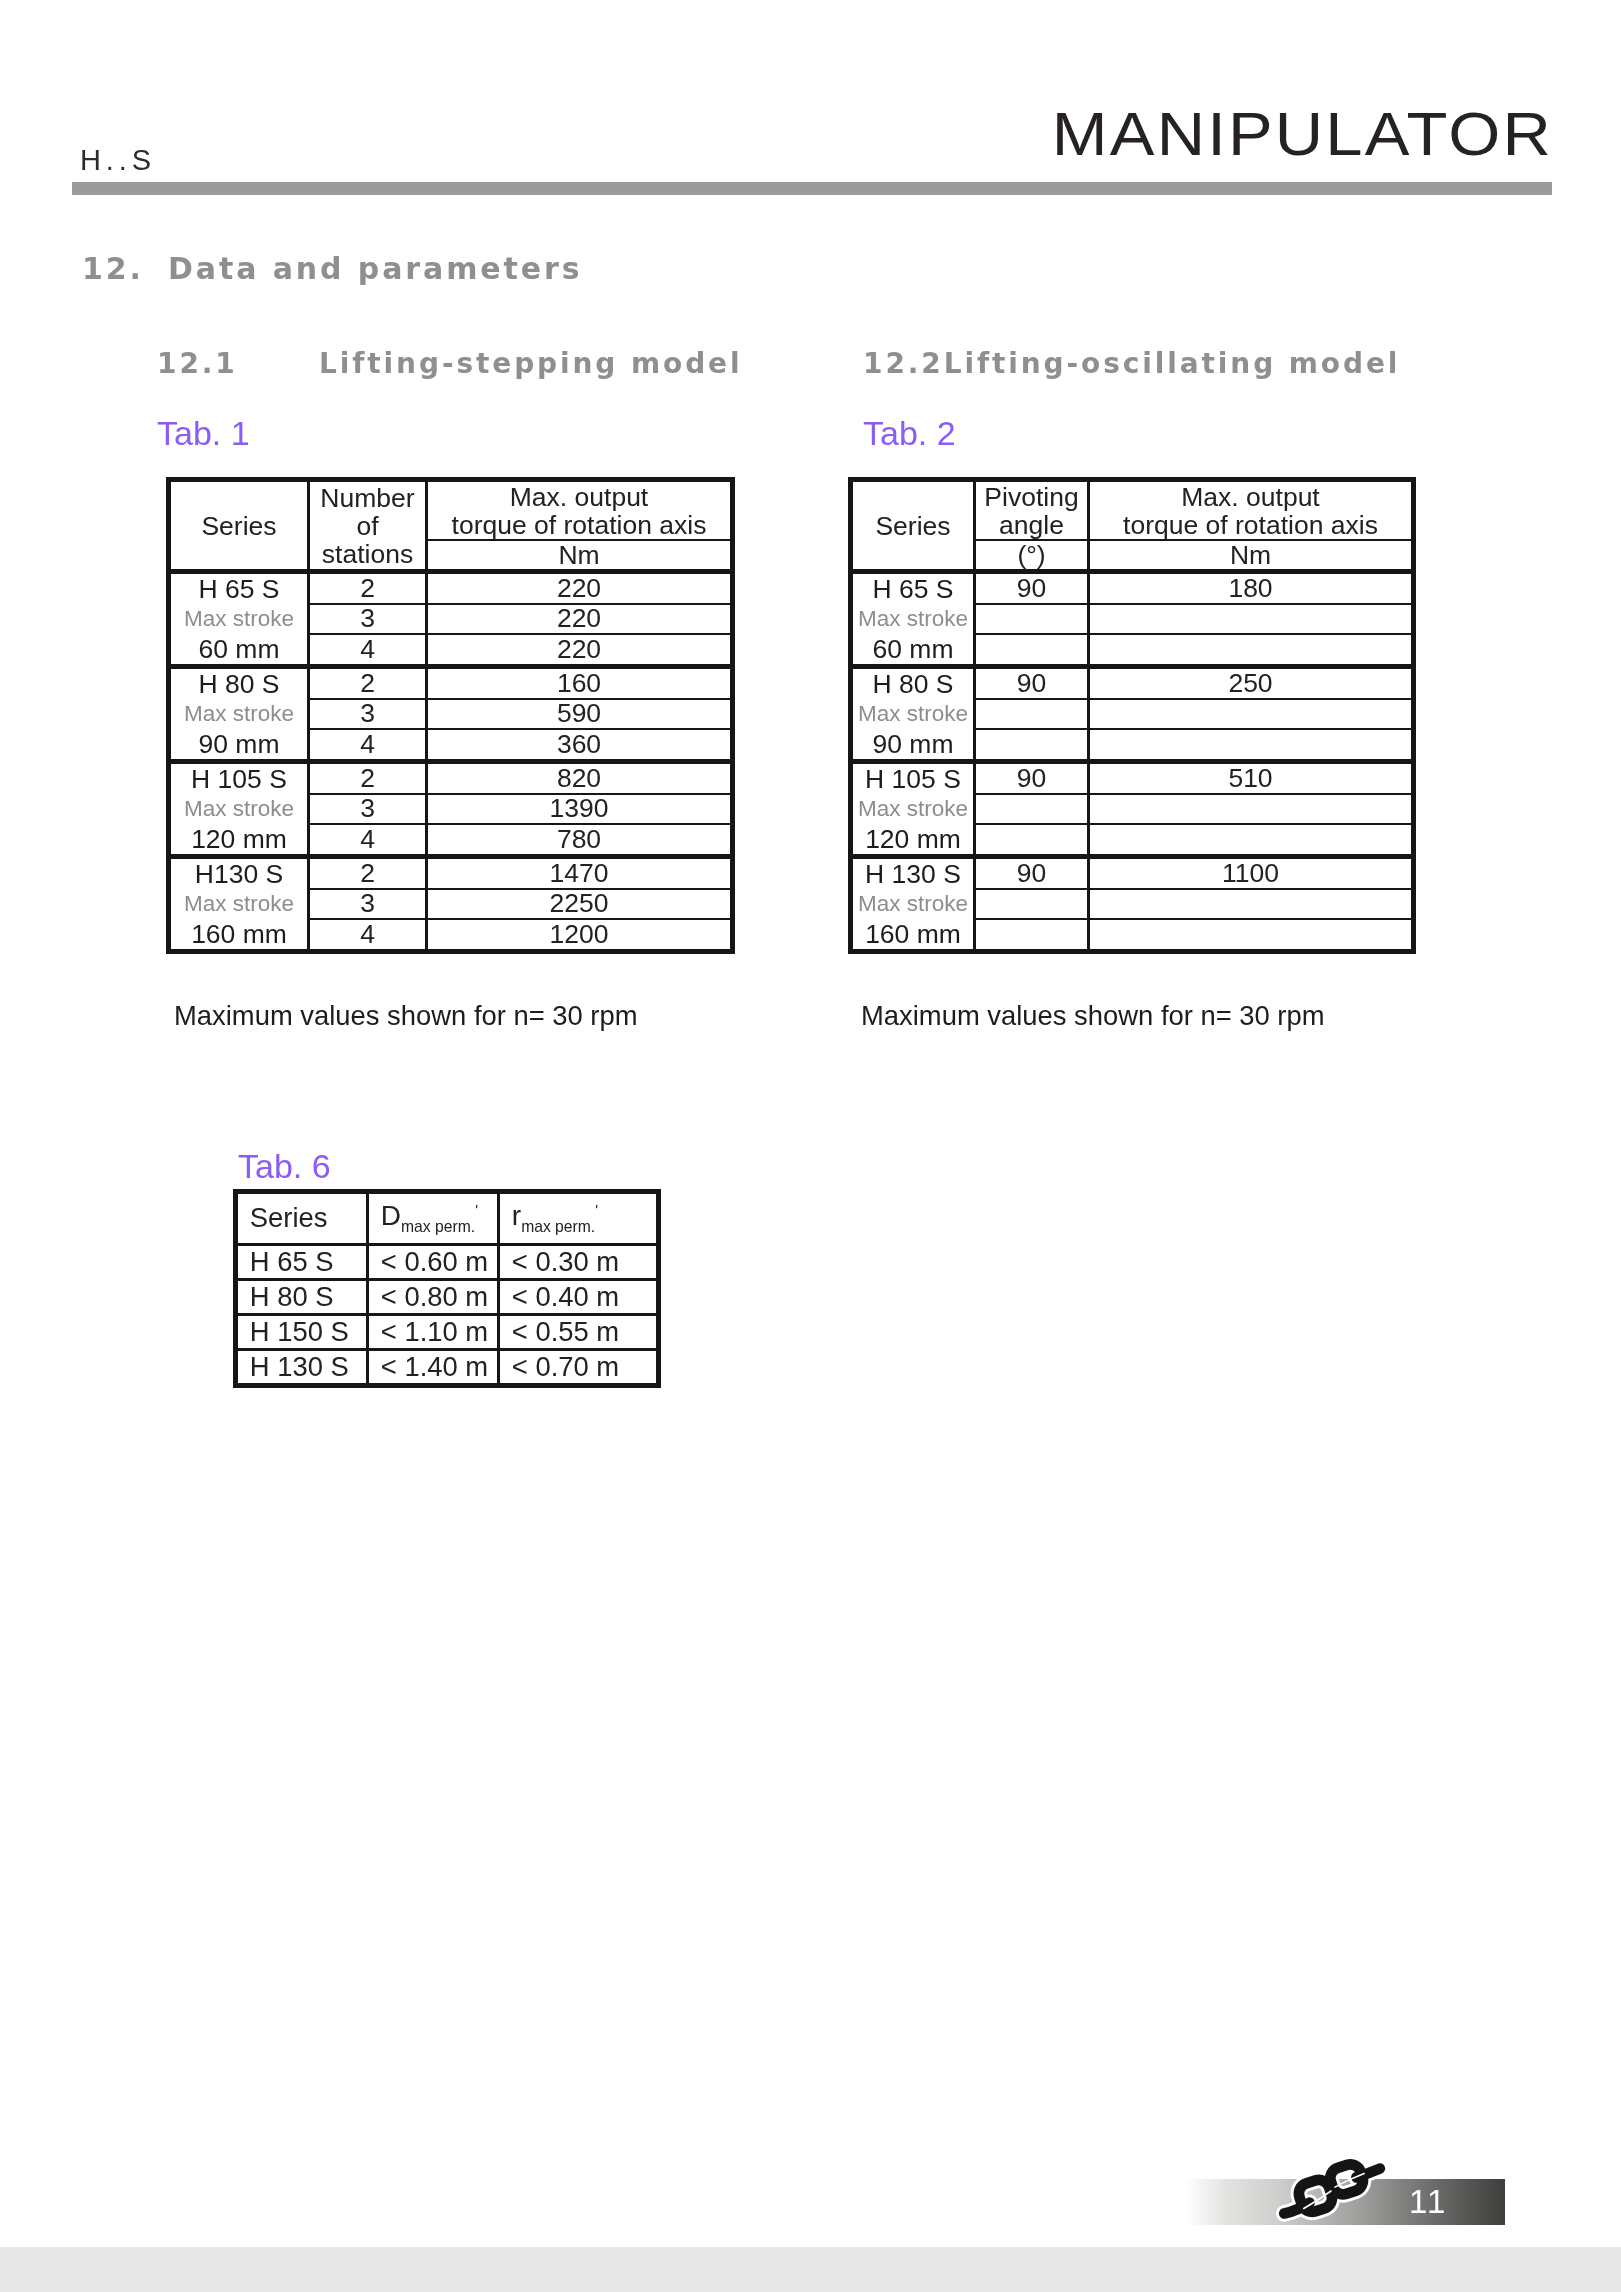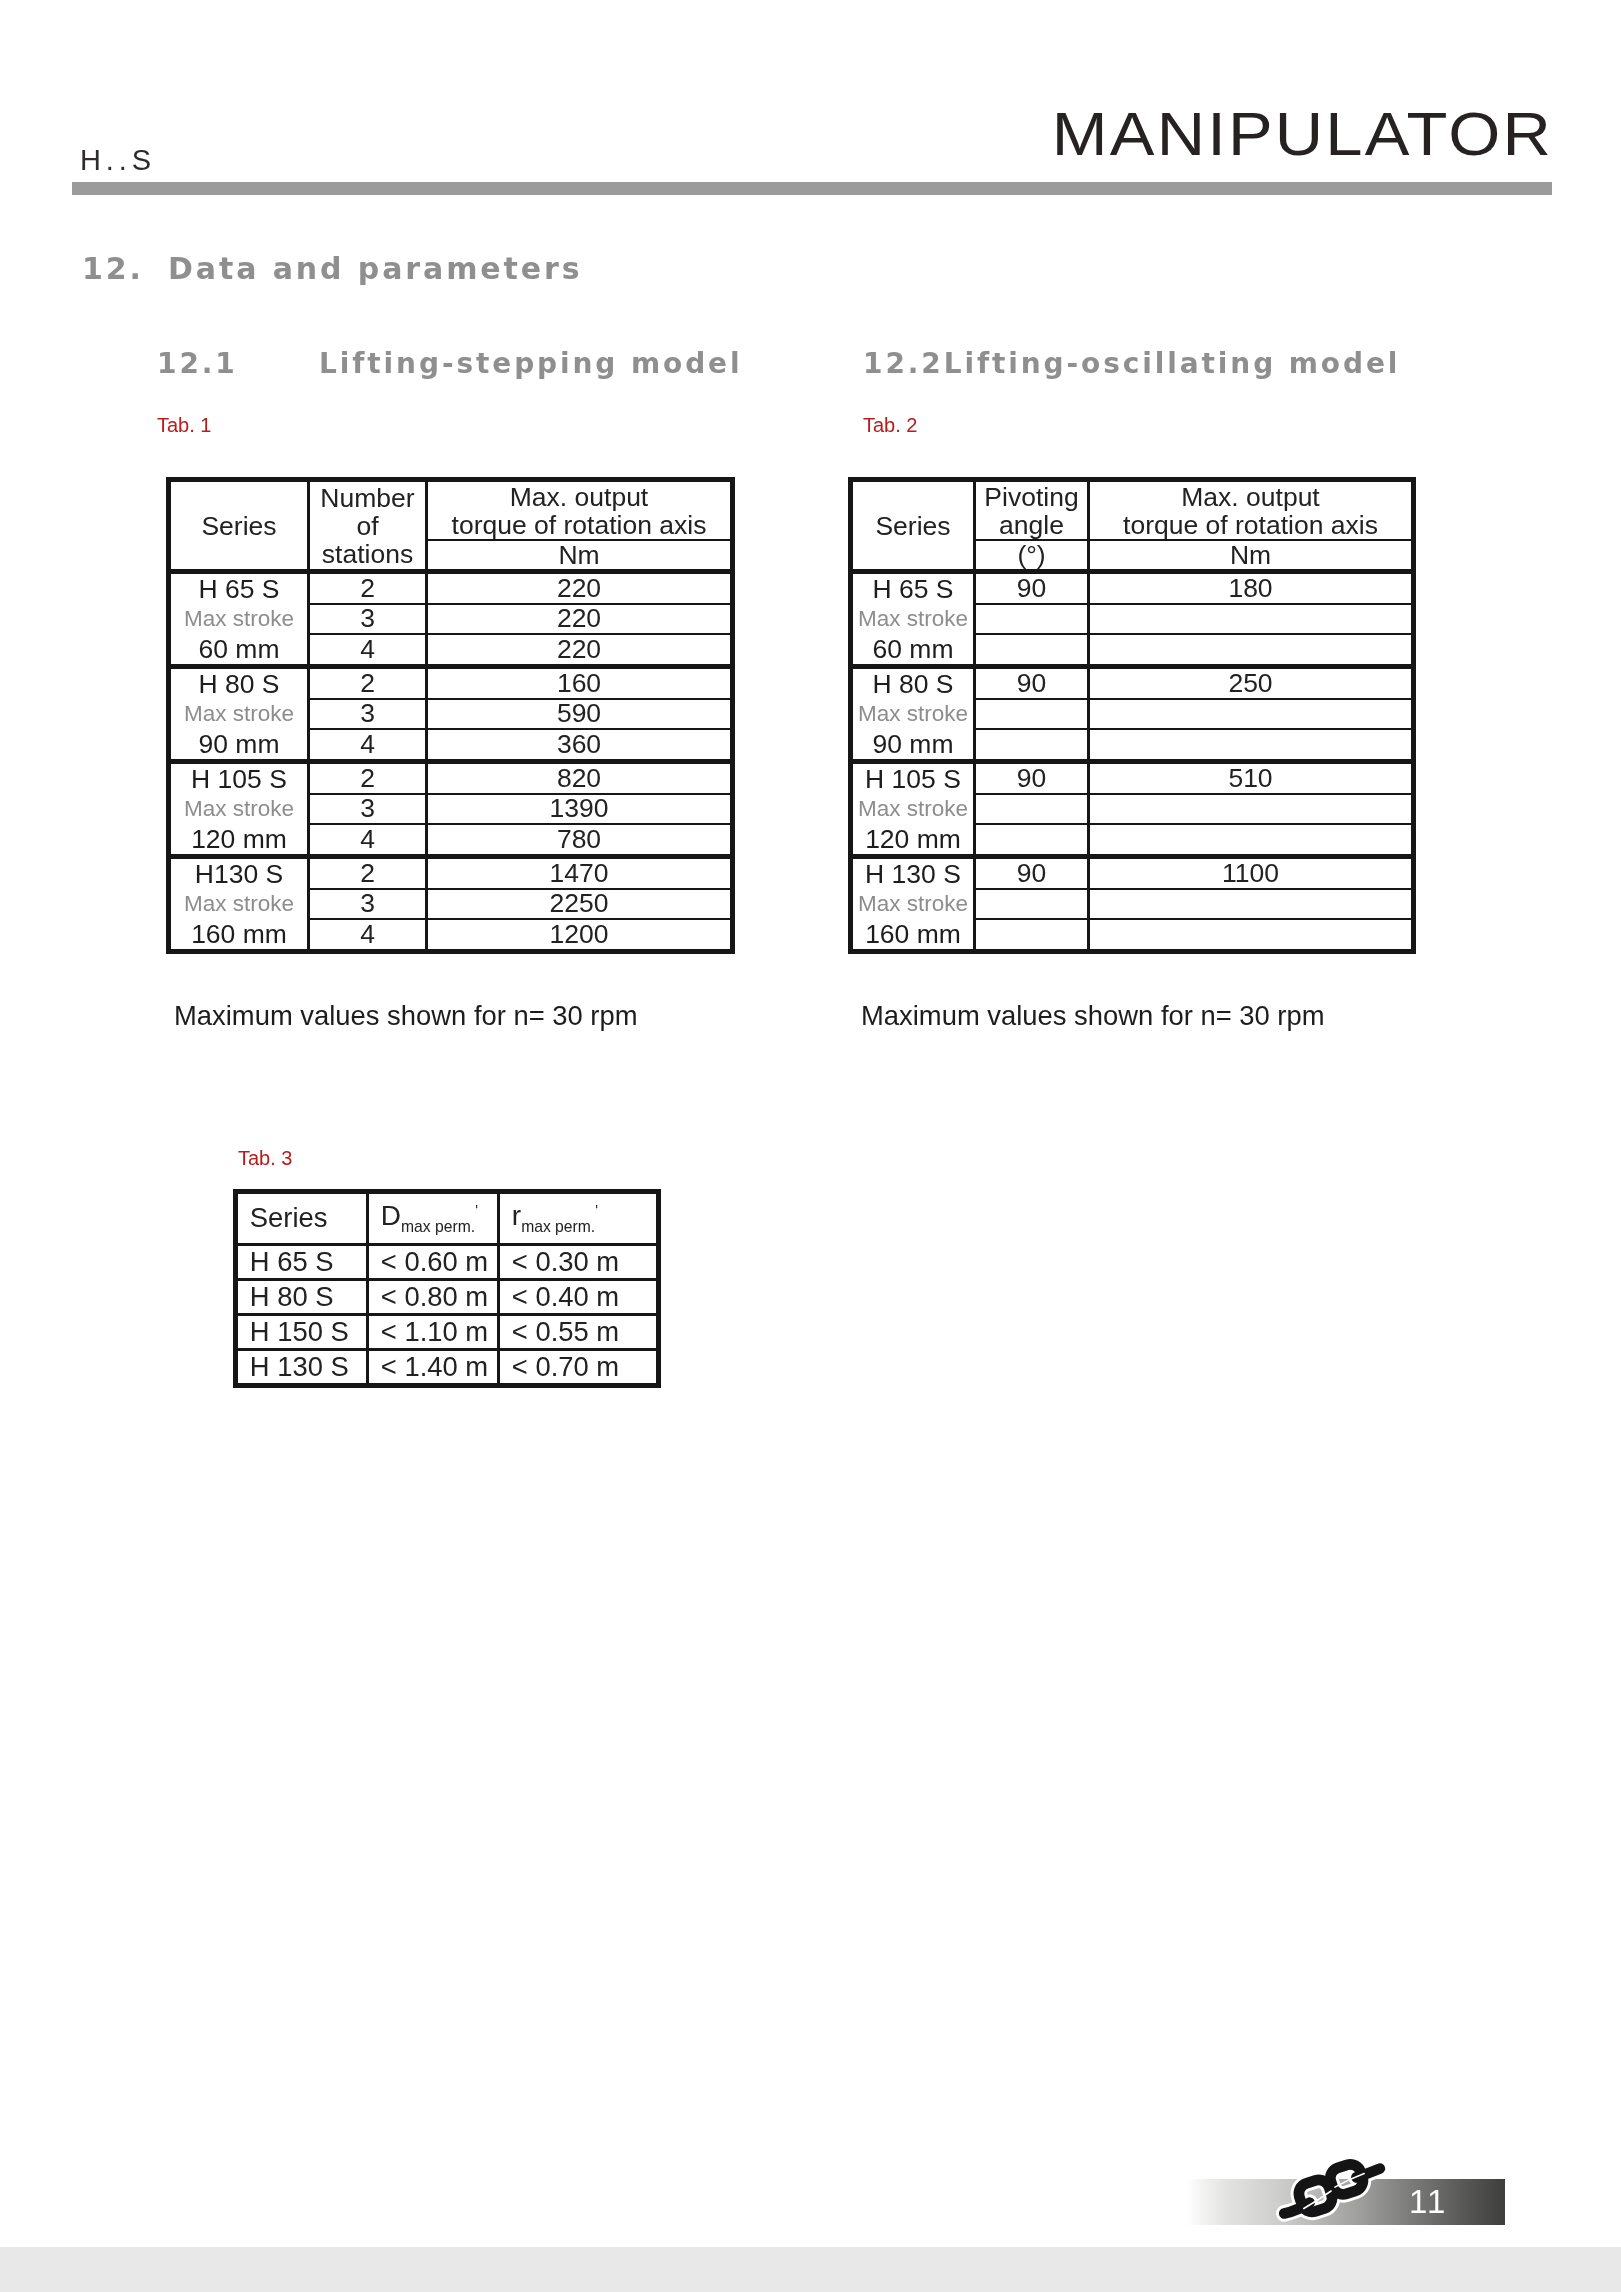--- a/index.html
+++ b/index.html
@@ -22,21 +22,21 @@
   }
   .sec-head .num{display:inline-block;}
   .s12{left:82px;top:251px;font-size:30px;}
   .s12 .num{min-width:86px;}
   .s121{left:157px;top:347px;font-size:28px;}
   .s121 .num{min-width:162px;}
   .s122{left:863px;top:347px;font-size:28px;}
   .s123{left:157px;top:1072px;font-size:28px;}
   .s123 .num{min-width:191px;}
   
-  .tab-caption{position:absolute;font-size:20px;color:#b91c1c;}
+  .tab-caption{position:absolute;font-size:34px;color:#8b5cf6;}
   .cap1{left:157px;top:414px;}
   .cap2{left:863px;top:414px;}
   .cap3{left:238px;top:1147px;}
   .note{position:absolute;font-size:27.4px;color:#1d1d1d;white-space:nowrap;}
   .note1{left:174px;top:1000px;}
   .note2{left:861px;top:1000px;}
   
   .dtable{position:absolute;border-collapse:collapse;table-layout:fixed;}
   .t1{left:166px;top:477px;width:564px;}
   .t2{left:848px;top:477px;width:564px;}
@@ -282,21 +282,21 @@
           <td></td>
           <td></td>
         </tr>
   </tbody>
     </table>
 
   <div class="note note1">Maximum values shown for n= 30 rpm</div>
   <div class="note note2">Maximum values shown for n= 30 rpm</div>
 
 
-  <div class="tab-caption cap3">Tab. 3</div>
+  <div class="tab-caption cap3">Tab. 6</div>
 
   <table class="dtable t3">
     <colgroup>
         <col style="width:132px">
         <col style="width:131px">
         <col style="width:160px">
       </colgroup>
     <tbody>
         <tr>
       <td>Series</td>

